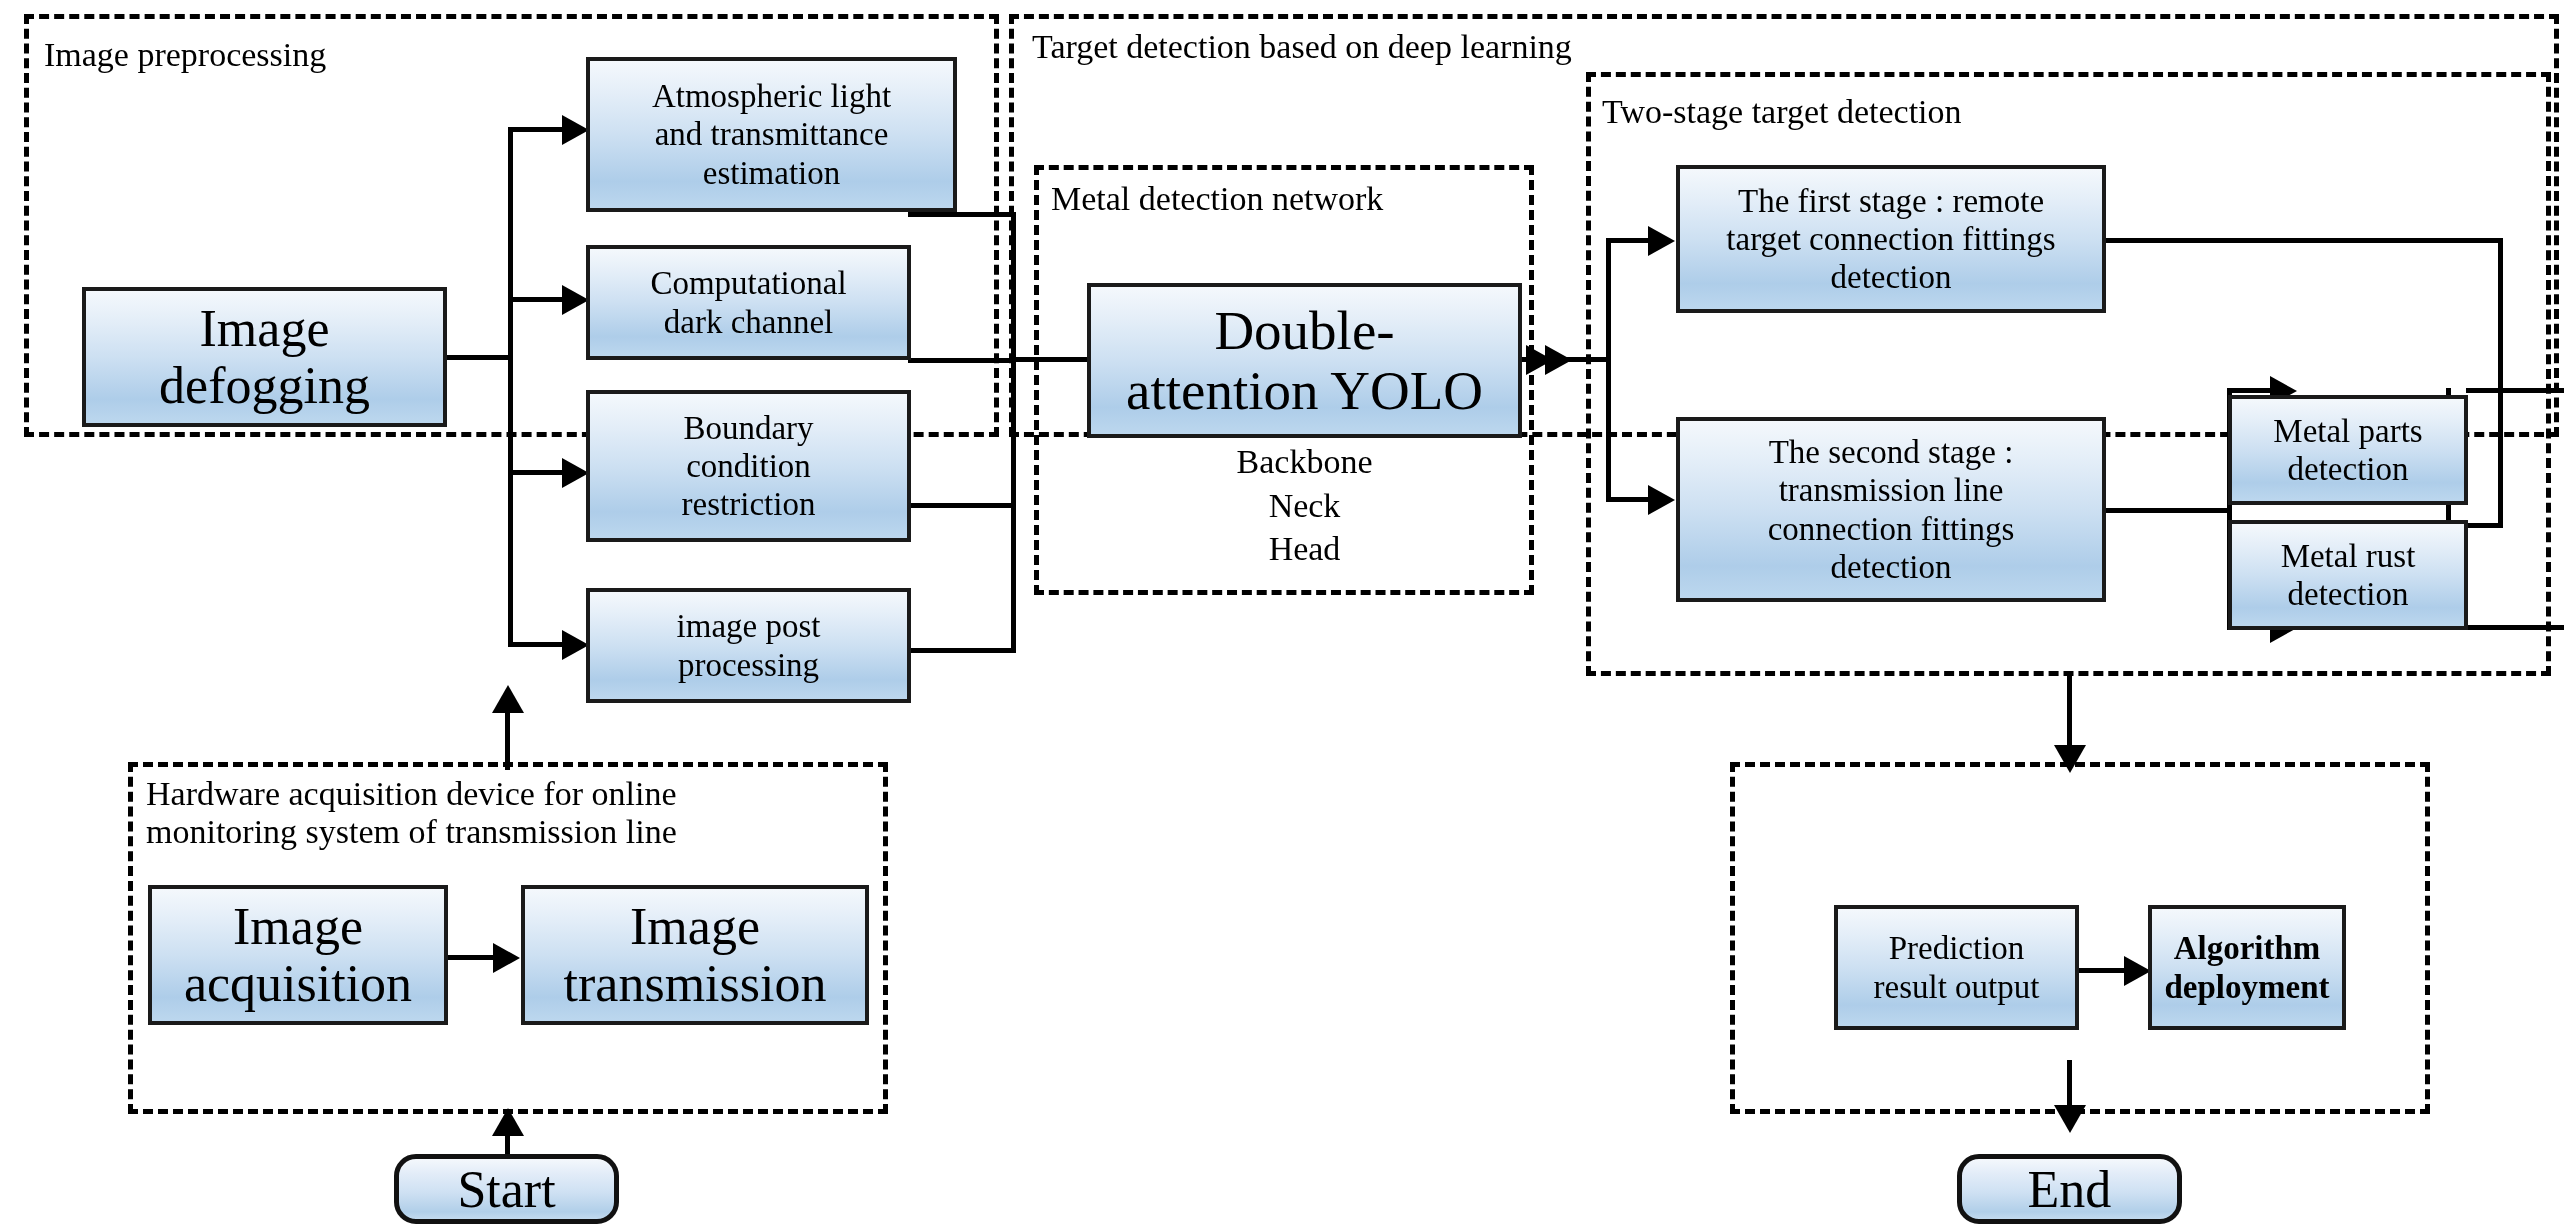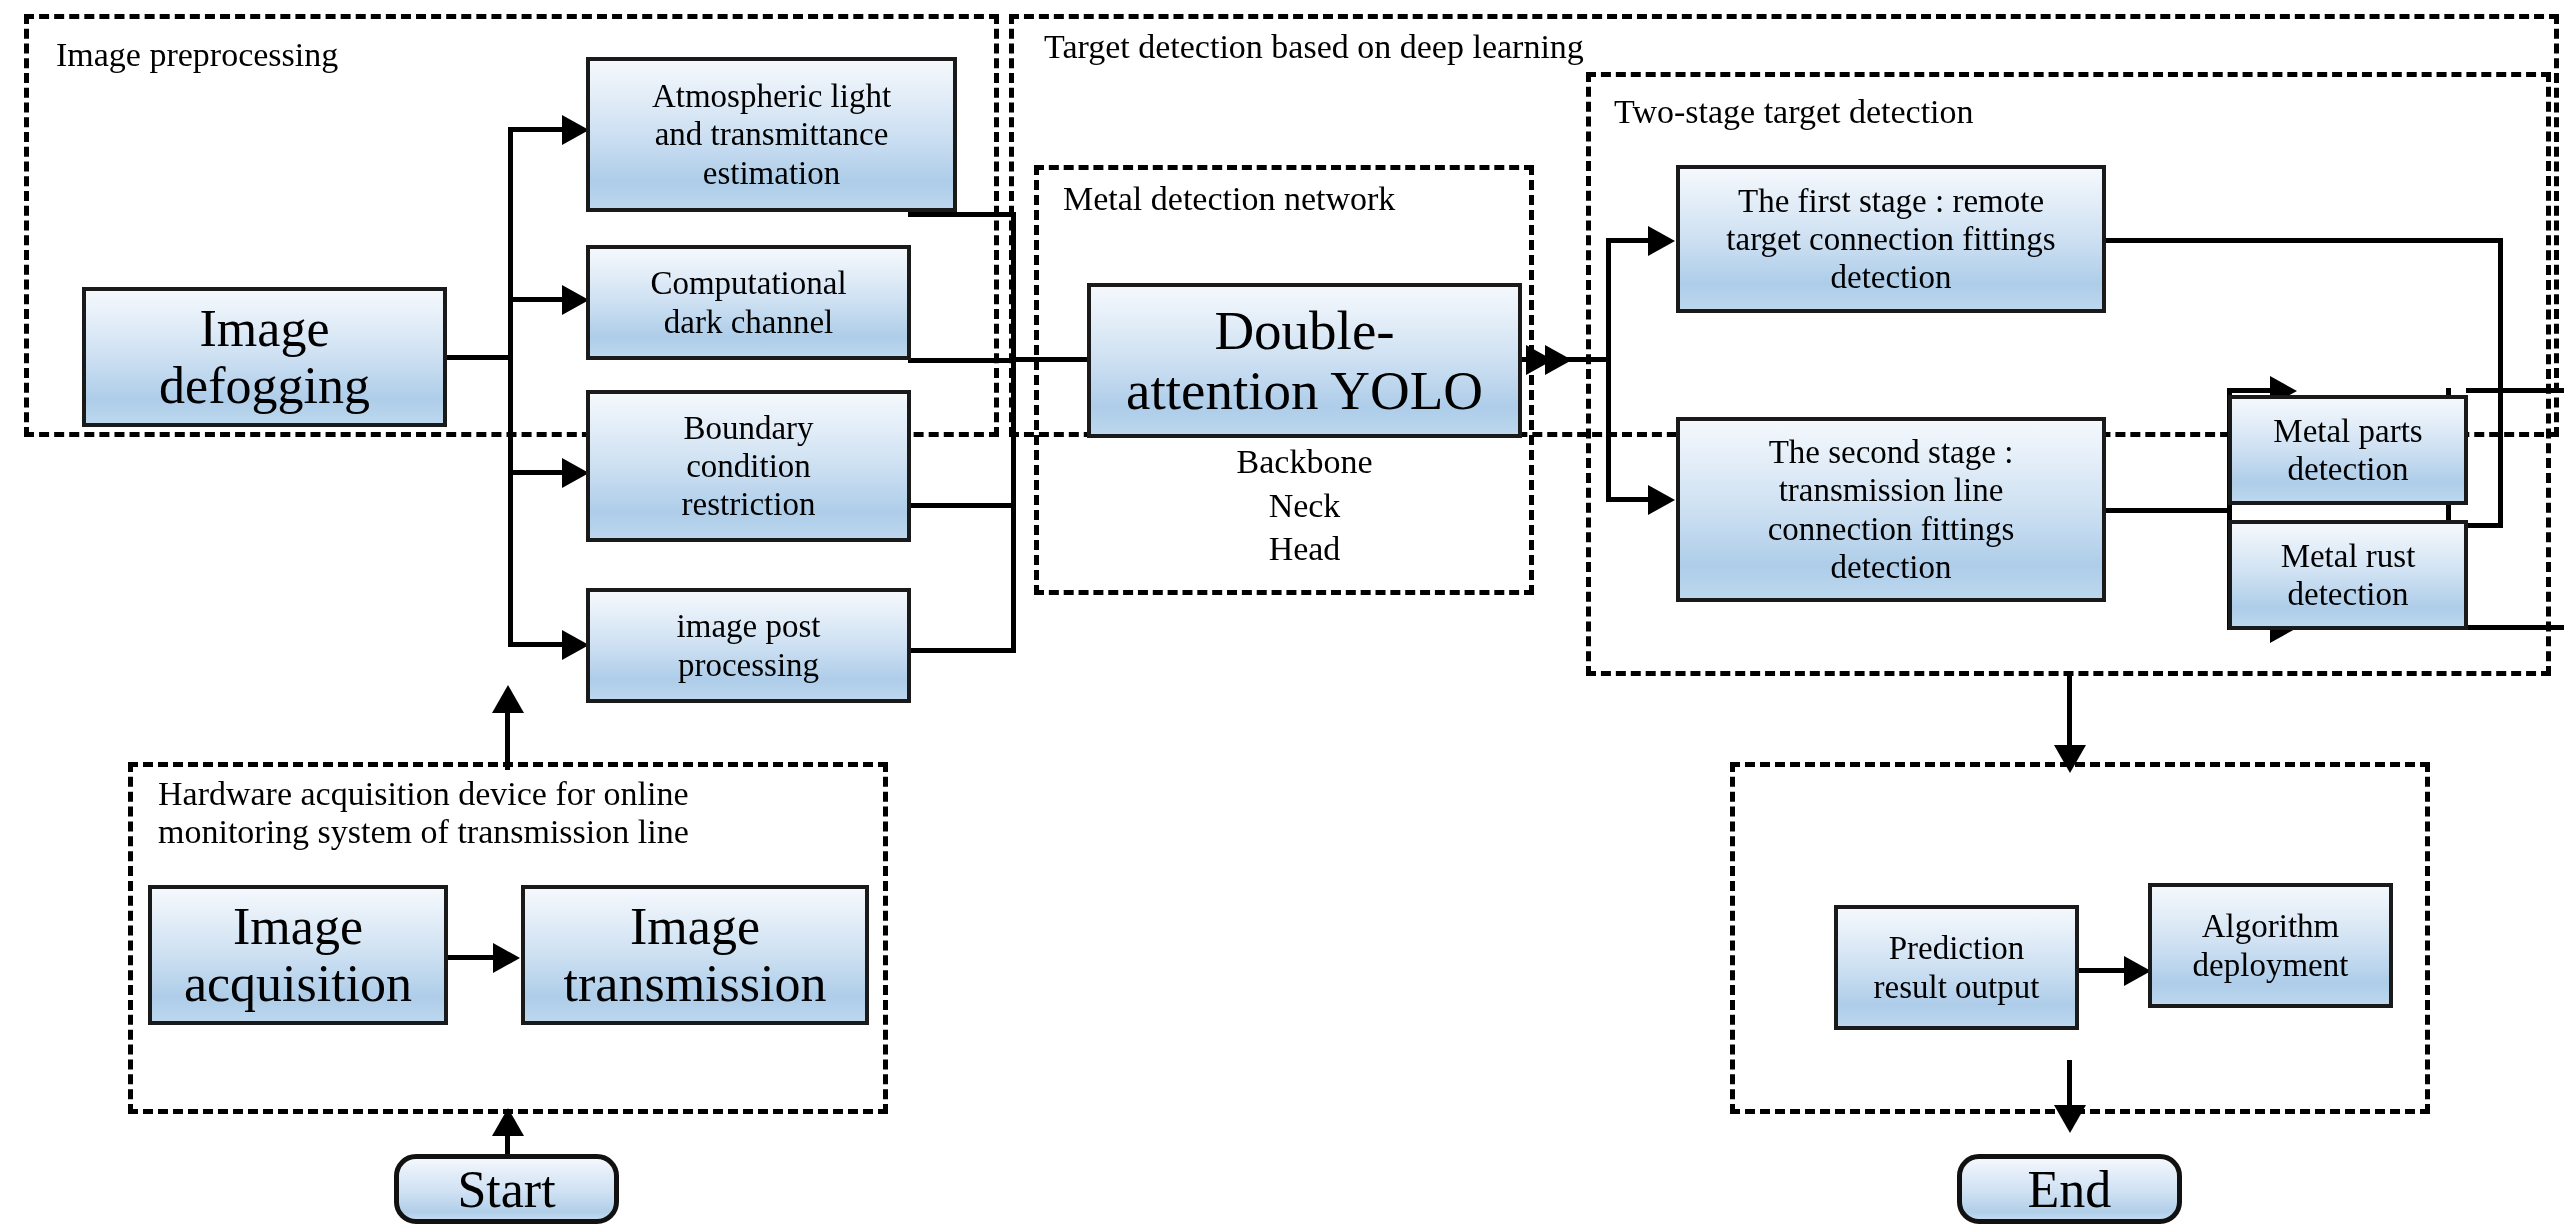--- a/index.html
+++ b/index.html
@@ -20,21 +20,20 @@
     border:5px dashed #000;
     box-sizing:border-box;
     background:transparent;
   }
   .group-label{
     position:absolute;
     font-size:34px;
     line-height:1.13;
     white-space:pre-line;
     color:#000;
-    margin-left:12px;
   }
   
   .box{
     position:absolute;
     box-sizing:border-box;
     border:4px solid #1a1a1a;
     background:linear-gradient(to bottom,
         #f4f8fc 0%,
         #e4eef8 22%,
         #cde0f2 50%,
@@ -230,20 +229,20 @@
 
   <div class="box big" style="left:148px;top:885px;width:300px;height:140px;">Image
 acquisition</div>
 
   <div class="box big" style="left:521px;top:885px;width:348px;height:140px;">Image
 transmission</div>
 
   <div class="box" style="left:1834px;top:905px;width:245px;height:125px;">Prediction
 result output</div>
 
-  <div class="box" style="left:2148px;top:883px;width:245px;height:125px;">Algorithm
+  <div class="box" style="left:2148px;top:905px;width:198px;height:125px;font-weight:bold;">Algorithm
 deployment</div>
 
   <div class="terminator" style="left:394px;top:1154px;width:225px;height:70px;">Start</div>
 
   <div class="terminator" style="left:1957px;top:1154px;width:225px;height:70px;">End</div>
 
 </div>
 
 </body></html>

